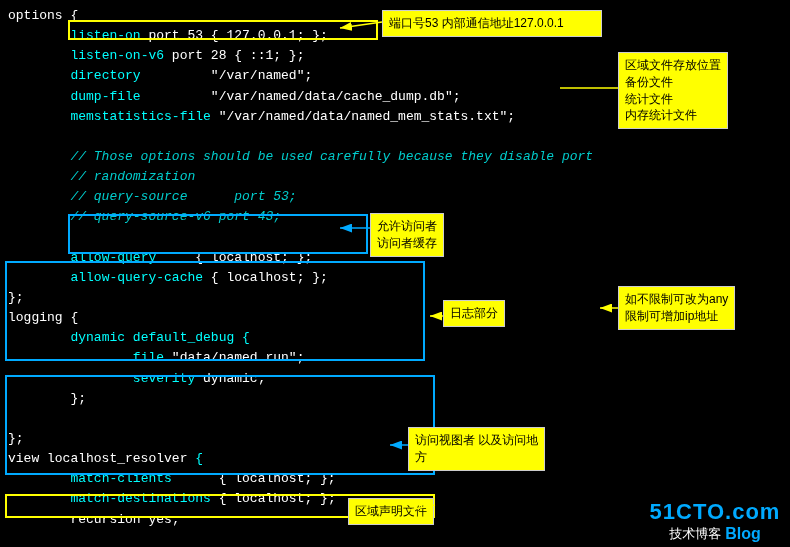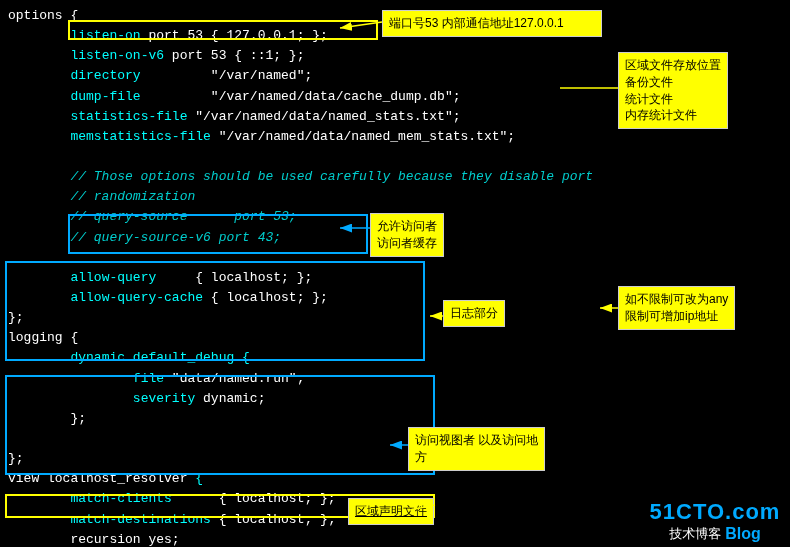--- a/index.html
+++ b/index.html
@@ -95,27 +95,26 @@
   </style>
 </head>
 <body>
 
 <div class="code-area">
 
   <span class="code-line"><span class="c-white">options {</span></span>
 
   <span class="code-line"><span class="c-white">        </span><span class="c-cyan">listen-on</span><span class="c-white"> port 53 { 127.0.0.1; };</span></span>
 
-  <span class="code-line"><span class="c-white">        </span><span class="c-cyan">listen-on-v6</span><span class="c-white"> port 53 { ::1; };</span></span>
+  <span class="code-line"><span class="c-white">        </span><span class="c-cyan">listen-on-v6</span><span class="c-white"> port 28 { ::1; };</span></span>
 
   <span class="code-line"><span class="c-white">        </span><span class="c-cyan">directory</span><span class="c-white">         "/var/named";</span></span>
 
   <span class="code-line"><span class="c-white">        </span><span class="c-cyan">dump-file</span><span class="c-white">         "/var/named/data/cache_dump.db";</span></span>
 
-  <span class="code-line"><span class="c-white">        </span><span class="c-cyan">statistics-file</span><span class="c-white"> "/var/named/data/named_stats.txt";</span></span>
 
   <span class="code-line"><span class="c-white">        </span><span class="c-cyan">memstatistics-file</span><span class="c-white"> "/var/named/data/named_mem_stats.txt";</span></span>
 
   <span class="code-line">&nbsp;</span>
 
   <span class="code-line"><span class="c-comment">        // Those options should be used carefully because they disable port</span></span>
 
   <span class="code-line"><span class="c-comment">        // randomization</span></span>
 
   <span class="code-line"><span class="c-comment">        // query-source      port 53;</span></span>
@@ -187,21 +186,21 @@
 <div class="anno-box" style="top: 286px; left: 618px; background: #ffff00; white-space: nowrap;">
   <div>如不限制可改为any</div>
   <div>限制可增加ip地址</div>
 </div>
 
 <div class="anno-box" style="top: 427px; left: 408px; background: #ffff00; white-space: nowrap;">
   <div>访问视图者 以及访问地</div>
   <div>方</div>
 </div>
 
-<div class="anno-box" style="top: 498px; left: 348px; background: #ffff00; text-decoration: underline;">
+<div class="anno-box" style="top: 498px; left: 348px; background: #ffff00;">
   <div>区域声明文件</div>
 </div>
 
 <svg class="arrows-svg">
 
   <line x1="382" y1="22" x2="340" y2="28" stroke="#ffff00" stroke-width="1.5" marker-end="url(#arrowhead-yellow)"></line>
 
   <line x1="618" y1="88" x2="560" y2="88" stroke="#ffff00" stroke-width="1.5"></line>
 
   <line x1="370" y1="228" x2="340" y2="228" stroke="#00aaff" stroke-width="1.5" marker-end="url(#arrowhead-blue)"></line>

